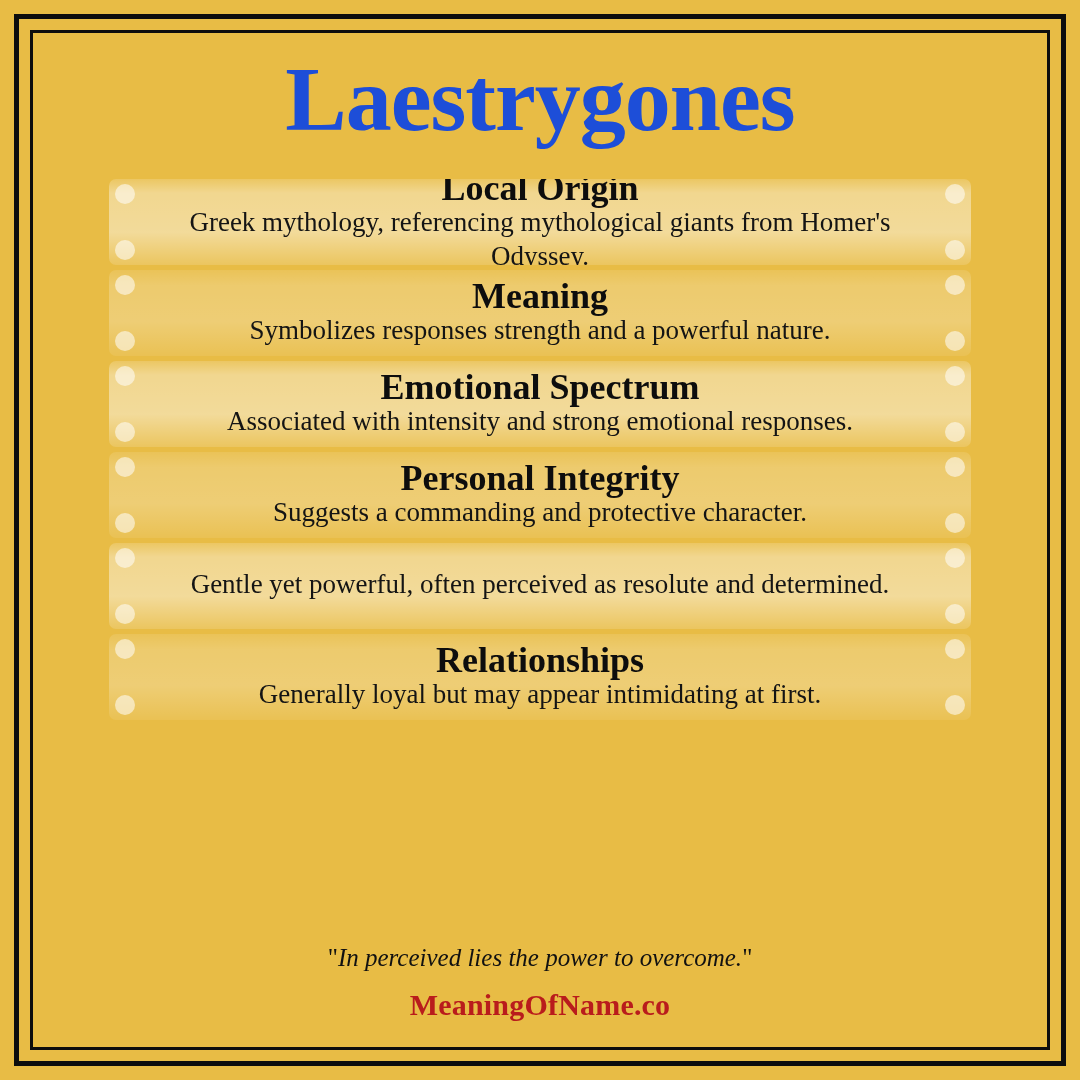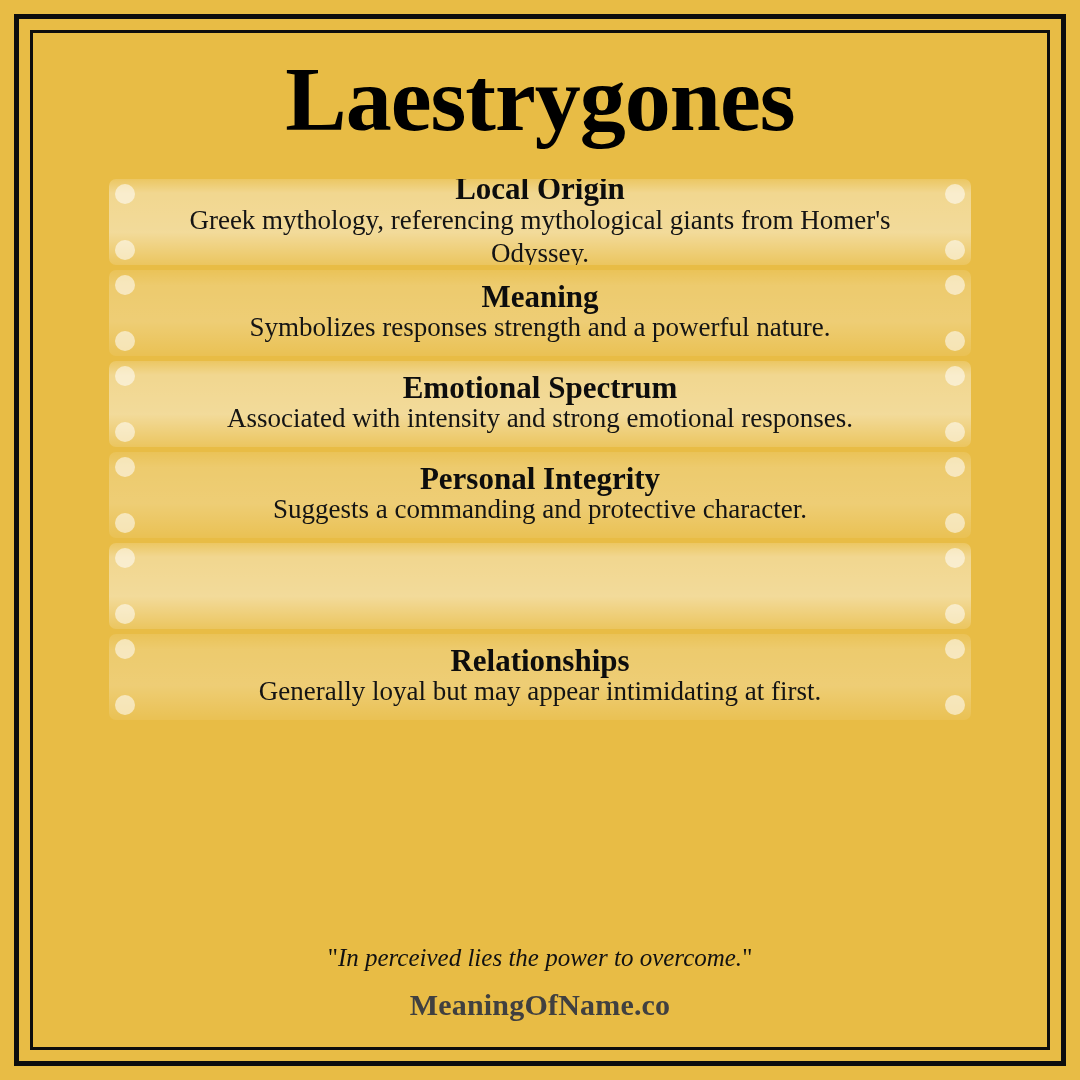--- a/index.html
+++ b/index.html
@@ -47,21 +47,21 @@
     bottom: 40px;
     display: flex;
     flex-direction: column;
     align-items: center;
   }
   .title {
     margin-top: 2px;
     font-size: 92px;
     font-weight: bold;
     letter-spacing: -1px;
-    color: #000000;
+    color: #1d4ed8;
     line-height: 1.25;
     text-align: center;
   }
   .sections {
     margin-top: 22px;
     width: 862px;
     display: flex;
     flex-direction: column;
     gap: 5px;
   }
@@ -100,21 +100,21 @@
     z-index: 2;
     height: 100%;
     display: flex;
     flex-direction: column;
     align-items: center;
     justify-content: center;
     padding: 0 40px;
     box-sizing: border-box;
   }
   .section-heading {
-    font-size: 31px;
+    font-size: 36px;
     font-weight: bold;
     color: #0d0d0d;
     line-height: 1.05;
     text-align: center;
   }
   .section-desc {
     margin-top: -2px;
     font-size: 27px;
     color: #141414;
     text-align: center;
@@ -132,21 +132,21 @@
     font-size: 25px;
     font-style: italic;
     color: #111;
     text-align: center;
   }
   .quote .mark { font-style: normal; }
   .brand {
     margin-top: 16px;
     font-size: 30px;
     font-weight: bold;
-    color: #404040;
+    color: #b91c1c;
     letter-spacing: 0.2px;
     text-align: right;
   }
 </style>
 </head>
 <body>
 
 <div class="card">
   <div class="border-outer"></div>
   <div class="border-inner"></div>
@@ -200,20 +200,21 @@
           <div class="section-desc">Suggests a commanding and protective character.</div>
         </div>
       </div>
 
       <div class="section">
         <span class="knob tl"></span>
         <span class="knob tr"></span>
         <span class="knob bl"></span>
         <span class="knob br"></span>
         <div class="section-inner">
+          <div class="section-desc">Gentle yet powerful, often perceived as resolute and determined.</div>
         </div>
       </div>
 
       <div class="section dim">
         <span class="knob tl"></span>
         <span class="knob tr"></span>
         <span class="knob bl"></span>
         <span class="knob br"></span>
         <div class="section-inner">
           <div class="section-heading">Relationships</div>

